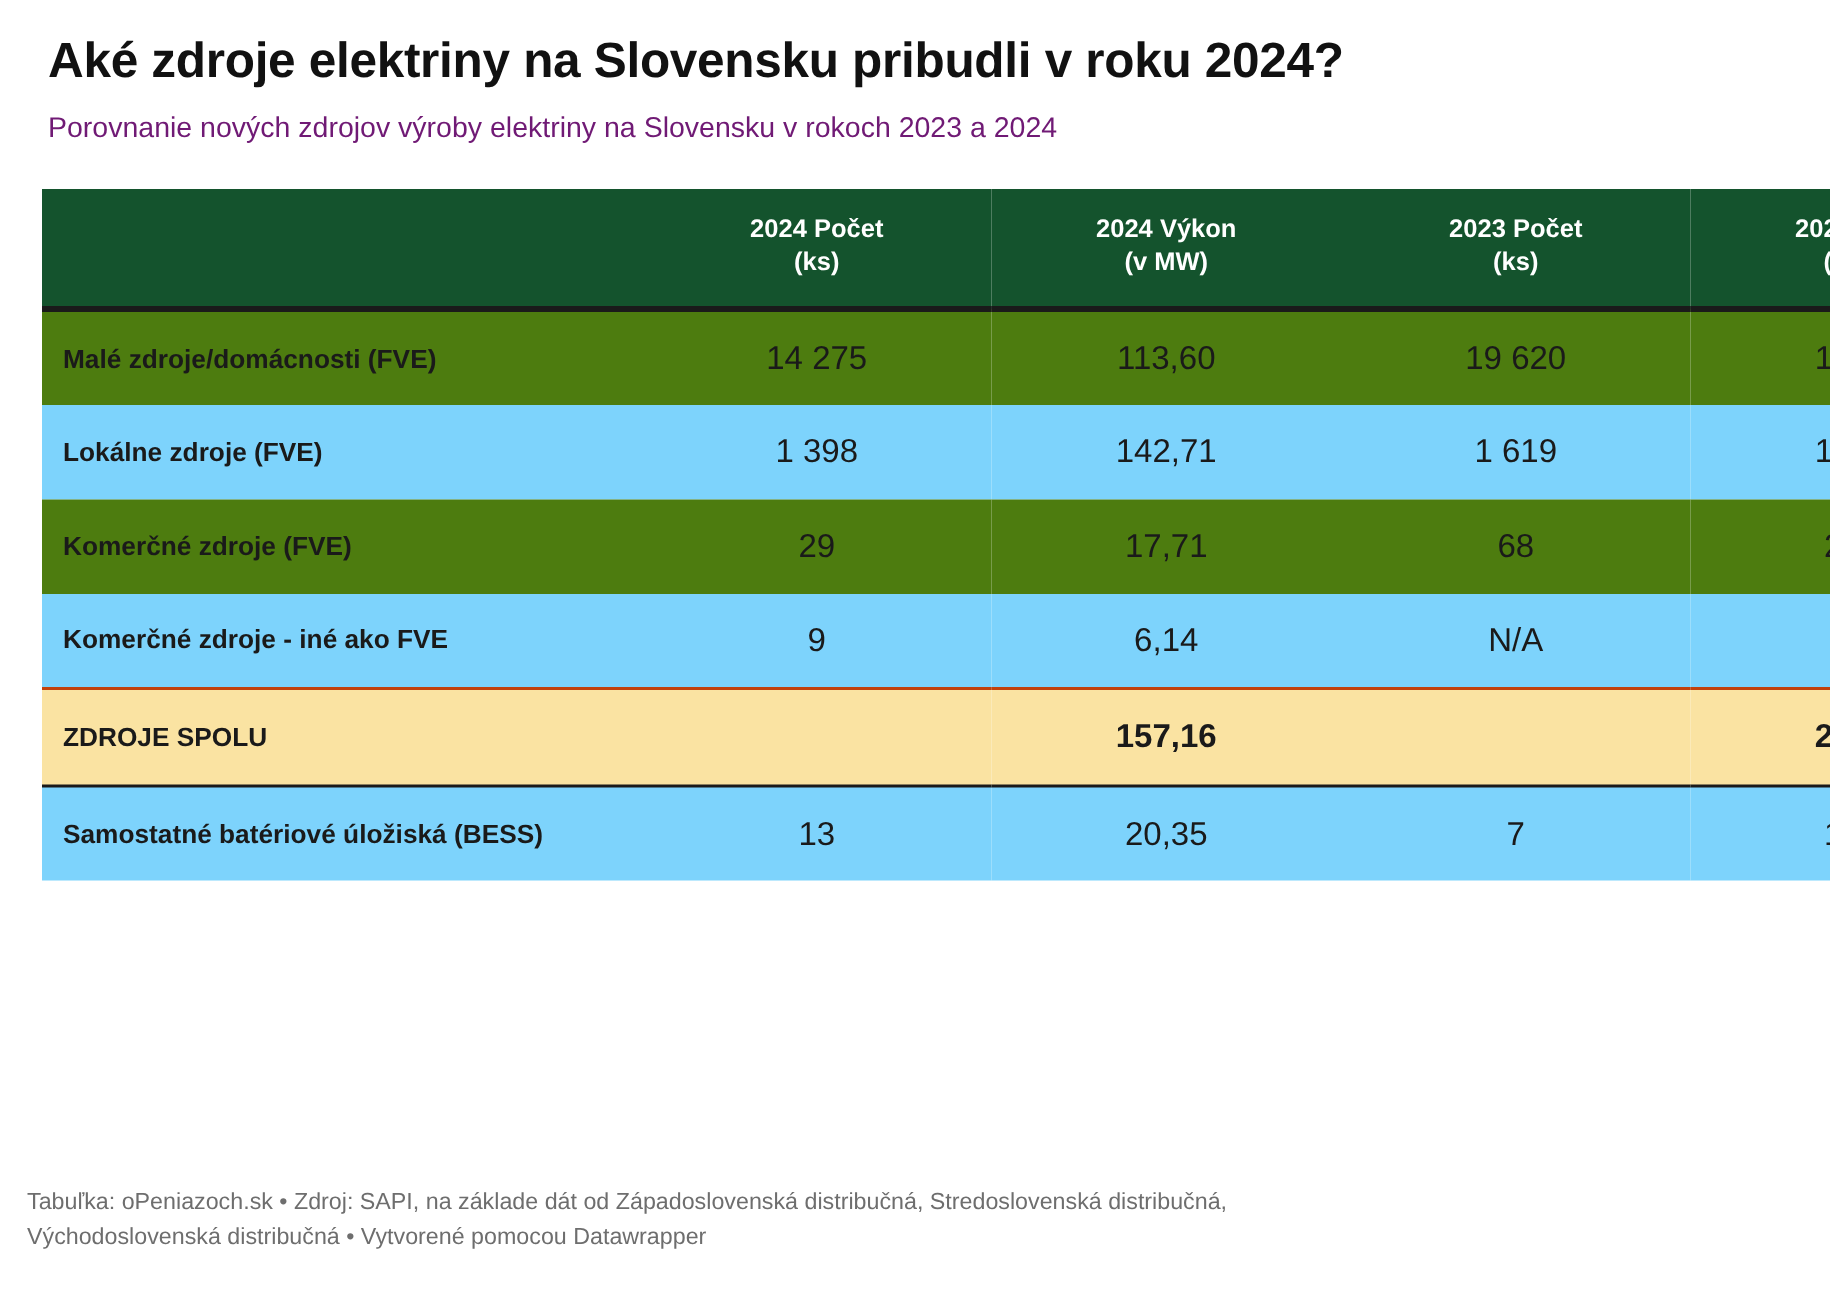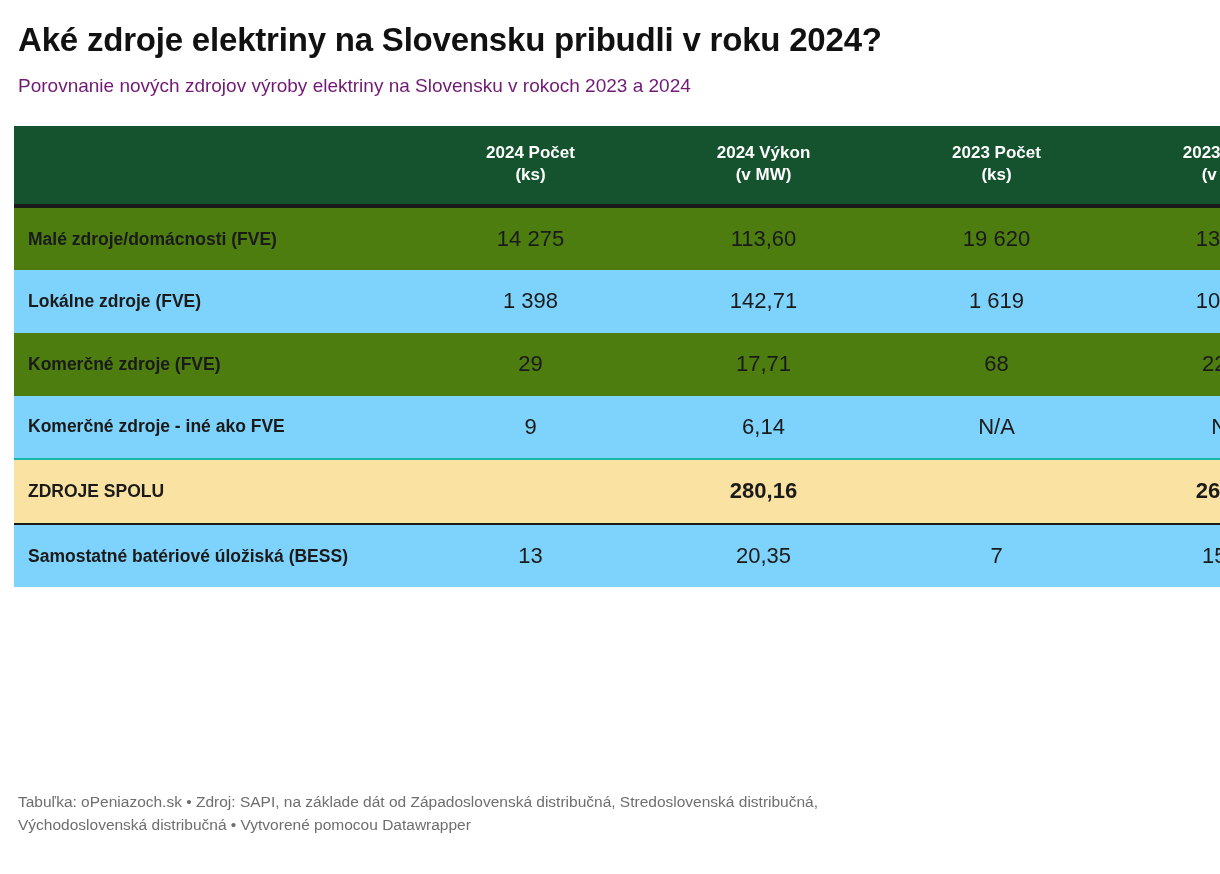--- a/index.html
+++ b/index.html
@@ -11,21 +11,21 @@
     width: 1220px;
     height: 874px;
     font-family: "Liberation Sans", sans-serif;
     color: #1a1a1a;
     overflow: hidden;
   }
   .page {
     width: 1220px;
     height: 874px;
     box-sizing: border-box;
-    padding: 14px 14px 0 14px;
+    padding: 14px 14px 0 28px;
     position: relative;
   }
   .title {
     font-size: 33px;
     font-weight: bold;
     letter-spacing: -0.2px;
     line-height: 1.2;
     margin: 6px 0 0 4px;
     color: #111111;
   }
@@ -82,21 +82,21 @@
     background: #4d7c0f;
   }
   tbody tr.total td {
     background: #fae3a2;
     font-weight: bold;
   }
   tbody tr.total td.num {
     font-weight: bold;
   }
   tbody tr.total td {
-    border-top: 2px solid #14b8a6;
+    border-top: 2px solid #c2410c;
     border-bottom: 2px solid #1a1a1a;
   }
   .footer {
     position: absolute;
     left: 18px;
     bottom: 38px;
     font-size: 15.5px;
     color: #6e6e6e;
     line-height: 1.5;
     max-width: 1180px;
@@ -157,21 +157,21 @@
       <tr class="alt">
         <td class="label">Komerčné zdroje - iné ako FVE</td>
         <td class="num">9</td>
         <td class="num">6,14</td>
         <td class="num">N/A</td>
         <td class="num">N/A</td>
       </tr>
       <tr class="total">
         <td class="label">ZDROJE SPOLU</td>
         <td class="num"></td>
-        <td class="num">280,16</td>
+        <td class="num">157,16</td>
         <td class="num"></td>
         <td class="num">266,93</td>
       </tr>
       <tr class="alt">
         <td class="label">Samostatné batériové úložiská (BESS)</td>
         <td class="num">13</td>
         <td class="num">20,35</td>
         <td class="num">7</td>
         <td class="num">15,52</td>
       </tr>

